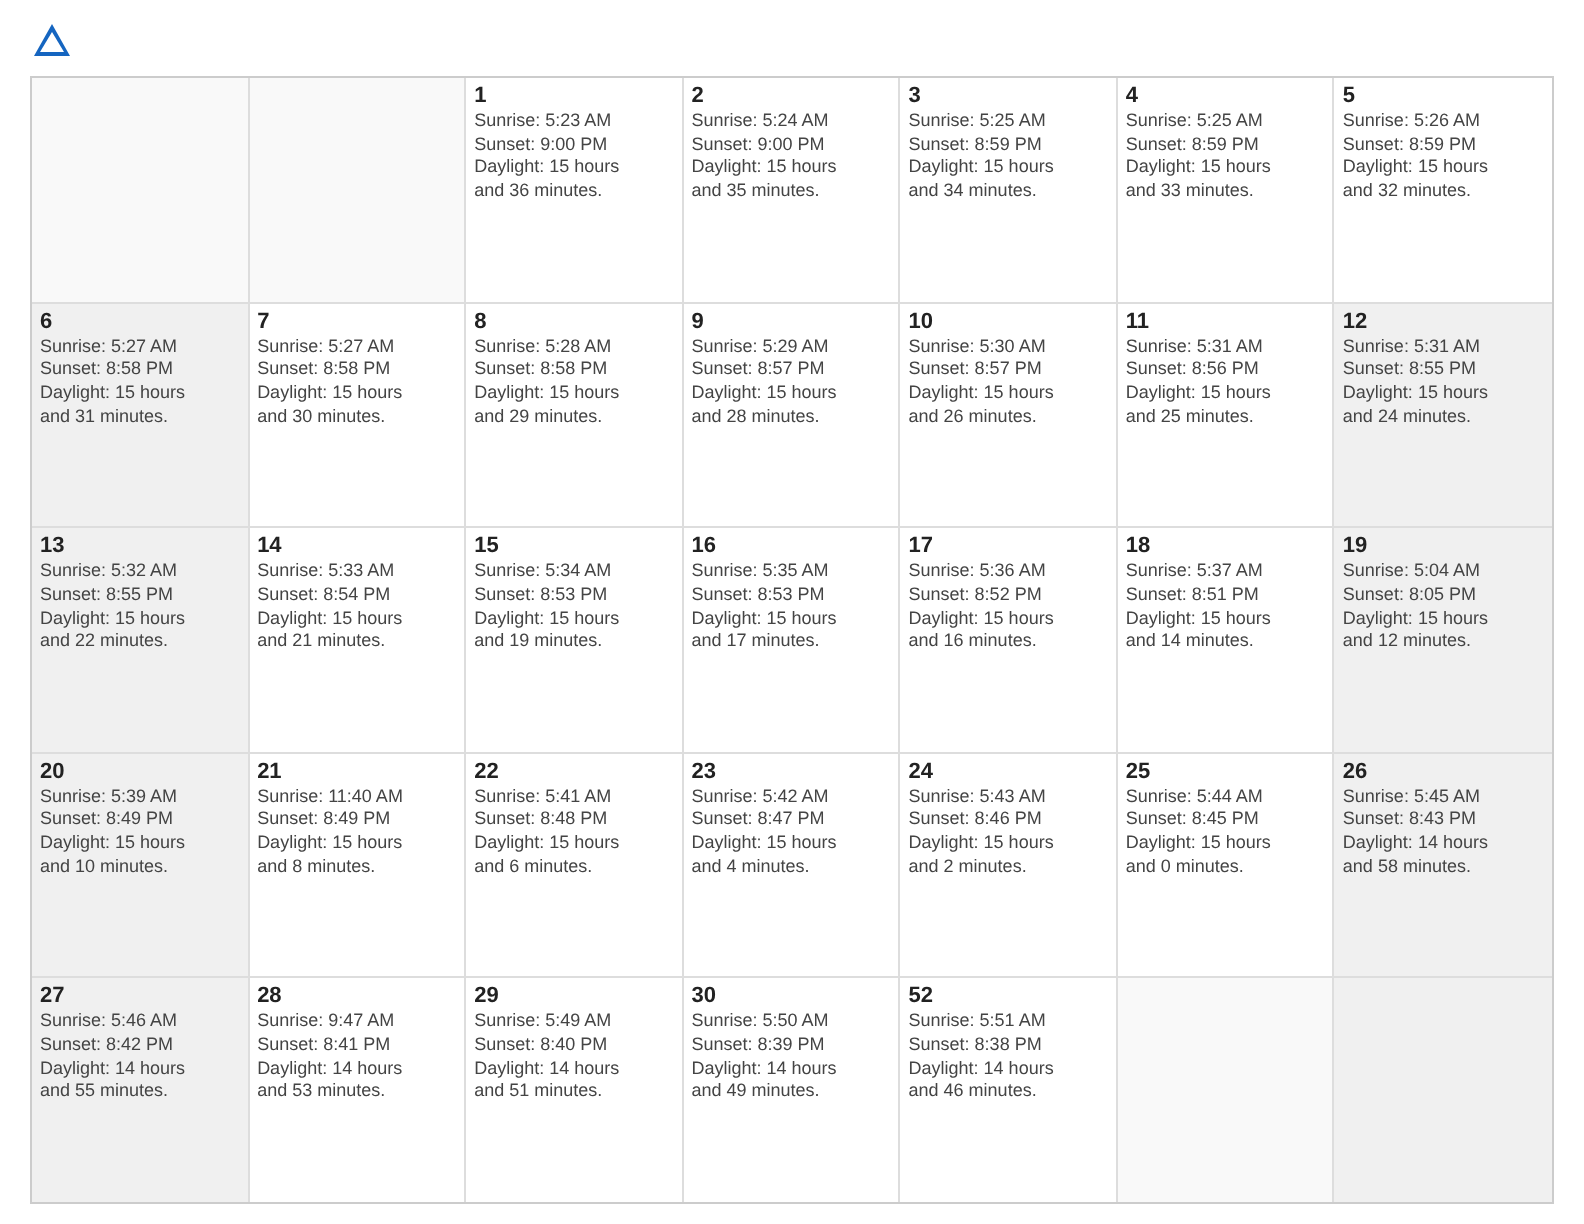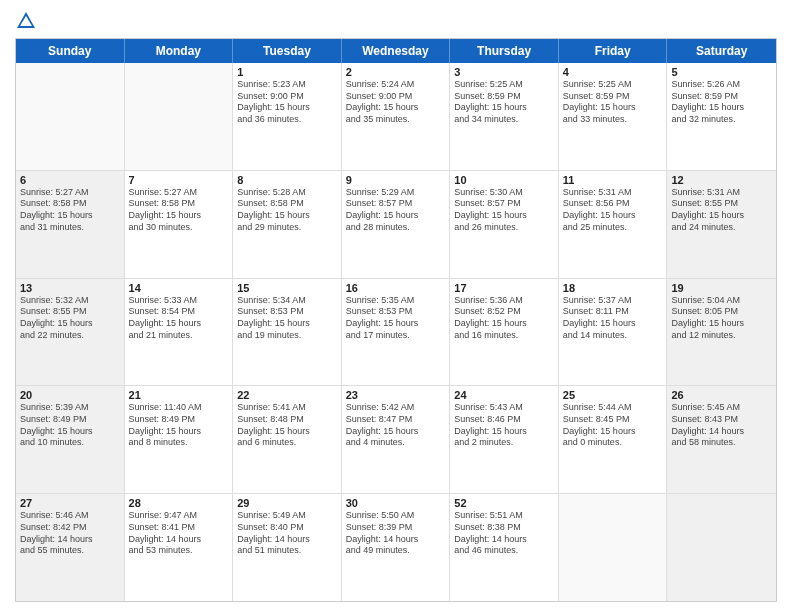--- a/index.html
+++ b/index.html
@@ -127,29 +127,20 @@
         <span class="logo-text-blue"></span>
       </div>
     </div>
     <div class="title-section">
       <div class="main-title"></div>
       <div class="subtitle"></div>
     </div>
   </div>
 
   <div class="calendar">
-    <div class="cal-header">
-    <div class="cal-header-cell">Sunday</div>
-        <div class="cal-header-cell">Monday</div>
-        <div class="cal-header-cell">Tuesday</div>
-        <div class="cal-header-cell">Wednesday</div>
-        <div class="cal-header-cell">Thursday</div>
-        <div class="cal-header-cell">Friday</div>
-        <div class="cal-header-cell">Saturday</div>
-      </div>
     <div class="cal-body">
     <div class="cal-row">
           <div class="cal-cell empty"></div>
           <div class="cal-cell empty"></div>
           <div class="cal-cell">
             <span class="day-num">1</span>
             <span class="cell-line">Sunrise: 5:23 AM</span>
             <span class="cell-line">Sunset: 9:00 PM</span>
             <span class="cell-line">Daylight: 15 hours</span>
             <span class="cell-line">and 36 minutes.</span>
@@ -266,21 +257,21 @@
           <div class="cal-cell">
             <span class="day-num">17</span>
             <span class="cell-line">Sunrise: 5:36 AM</span>
             <span class="cell-line">Sunset: 8:52 PM</span>
             <span class="cell-line">Daylight: 15 hours</span>
             <span class="cell-line">and 16 minutes.</span>
           </div>
           <div class="cal-cell">
             <span class="day-num">18</span>
             <span class="cell-line">Sunrise: 5:37 AM</span>
-            <span class="cell-line">Sunset: 8:11 PM</span>
+            <span class="cell-line">Sunset: 8:51 PM</span>
             <span class="cell-line">Daylight: 15 hours</span>
             <span class="cell-line">and 14 minutes.</span>
           </div>
           <div class="cal-cell shaded">
             <span class="day-num">19</span>
             <span class="cell-line">Sunrise: 5:04 AM</span>
             <span class="cell-line">Sunset: 8:05 PM</span>
             <span class="cell-line">Daylight: 15 hours</span>
             <span class="cell-line">and 12 minutes.</span>
           </div>

